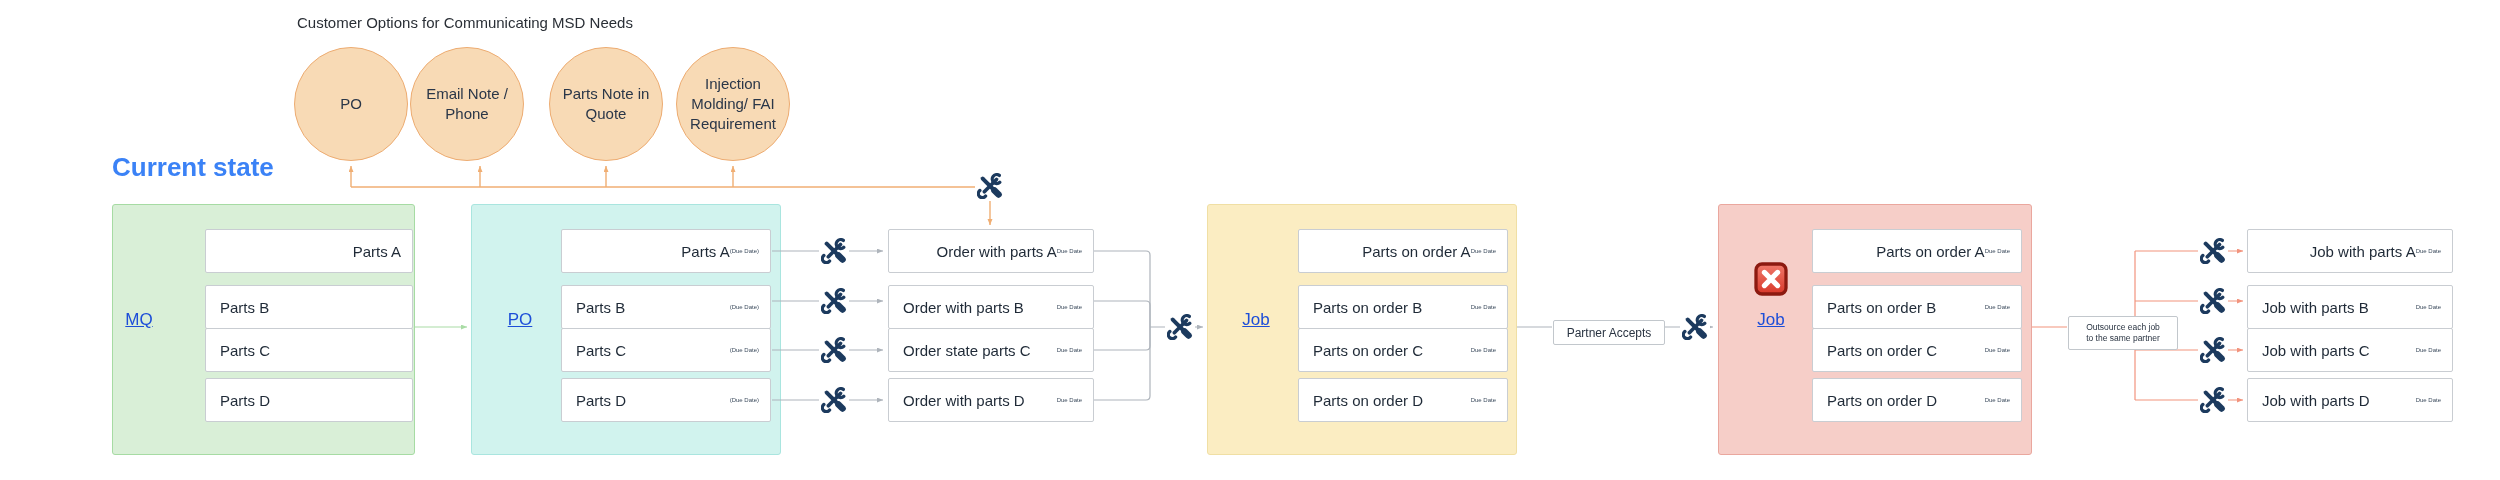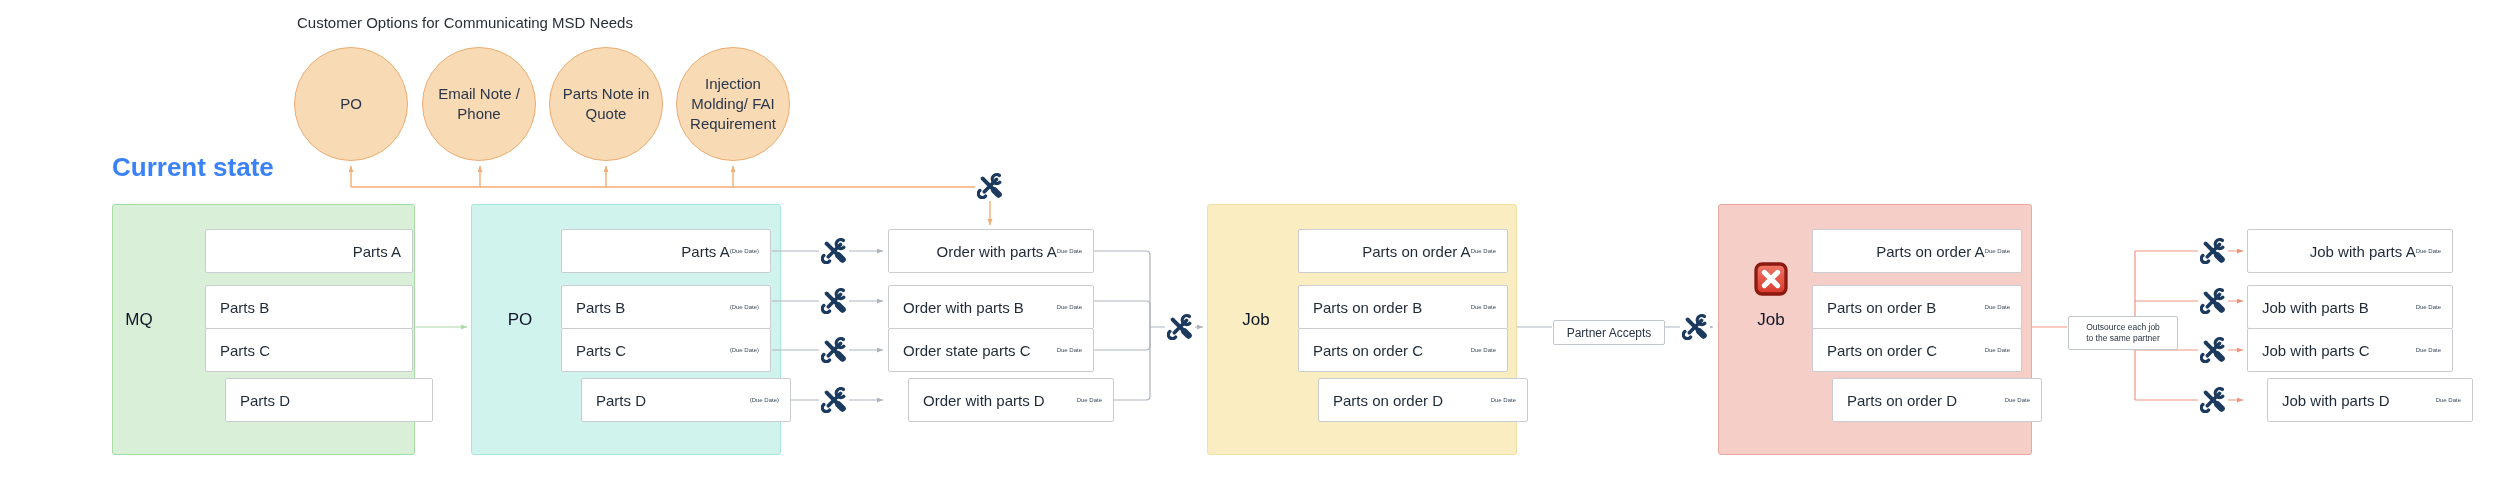--- a/index.html
+++ b/index.html
@@ -10,27 +10,27 @@
   .heading{position:absolute;left:112px;top:152px;margin:0;font-size:26px;font-weight:700;color:#3b82f6;z-index:5;}
   .circle{position:absolute;top:47px;width:114px;height:114px;border-radius:50%;
           background:#F8DAB5;border:1.5px solid #EDAC72;box-sizing:border-box;
           display:flex;align-items:center;justify-content:center;text-align:center;
           font-size:15px;line-height:1.35;color:#2a3648;padding:0 9px;z-index:5;}
   .container{position:absolute;top:204px;height:251px;border-radius:3px;box-sizing:border-box;z-index:2;}
   #c-mq{left:112px;width:303px;background:#D9EFD7;border:1px solid #A6DBA3;}
   #c-po{left:471px;width:310px;background:#D1F3EE;border:1px solid #A9E5DF;}
   #c-jobord{left:1207px;width:310px;background:#FBEDC2;border:1px solid #F0DFA4;}
   #c-jobpart{left:1718px;width:314px;background:#F6CEC8;border:1px solid #EAA79E;}
-  .lane-label{position:absolute;z-index:5;font-size:17px;color:#0f172a;transform:translate(-50%,-50%);}
+  .lane-label{position:absolute;z-index:5;font-size:17px;color:#1d4ed8;transform:translate(-50%,-50%);text-decoration:underline;}
   .lane-box{position:absolute;height:44px;background:#fff;border:1px solid #C9CDD2;border-radius:2px;
             box-sizing:border-box;display:flex;align-items:center;justify-content:space-between;
             padding:0 11px 0 14px;z-index:5;}
   .lane-box .lbl{font-size:15px;color:#1f2a37;white-space:nowrap;}
   .lane-box .due{font-size:6px;color:#3c4b5d;white-space:nowrap;}
-  .r0{top:229px;justify-content:flex-end;}.r1{top:279px;margin-top:6px;}.r2{top:328px;}.r3{top:378px;margin-left:20px;}
+  .r0{top:229px;justify-content:flex-end;}.r1{top:279px;margin-top:6px;}.r2{top:328px;}.r3{top:378px;}
   .col-mq{left:205px;width:208px;}
   .col-po{left:561px;width:210px;}
   .col-order{left:888px;width:206px;}
   .col-jobord{left:1298px;width:210px;}
   .col-jobpart{left:1812px;width:210px;}
   .col-jobout{left:2247px;width:206px;}
   .mini-box{position:absolute;background:#fff;border:1px solid #C2C7CC;border-radius:2px;box-sizing:border-box;
             display:flex;align-items:center;justify-content:center;text-align:center;z-index:5;color:#2a3442;}
   #partner-box{left:1553px;top:320px;width:112px;height:25px;font-size:12px;}
   #outsource-box{left:2068px;top:316px;width:110px;height:31px;font-size:8.5px;line-height:1.35;padding:16px;}
@@ -90,21 +90,21 @@
       <path d="M2135,350 H2243" marker-end="url(#ar-s)"></path>
       <path d="M2135,400 H2243" marker-end="url(#ar-s)"></path>
     </g>
   </svg>
 
   <div class="opt-title">Customer Options for Communicating MSD Needs</div>
 
   <div class="circle" style="left:294px">
     <span>PO</span>
   </div>
-  <div class="circle" style="left:422px">
+  <div class="circle" style="left:410px">
     <span>Email Note / Phone</span>
   </div>
   <div class="circle" style="left:549px">
     <span>Parts Note in Quote</span>
   </div>
   <div class="circle" style="left:676px">
     <span>Injection Molding/ FAI Requirement</span>
   </div>
 
   <h1 class="heading">Current state</h1>

